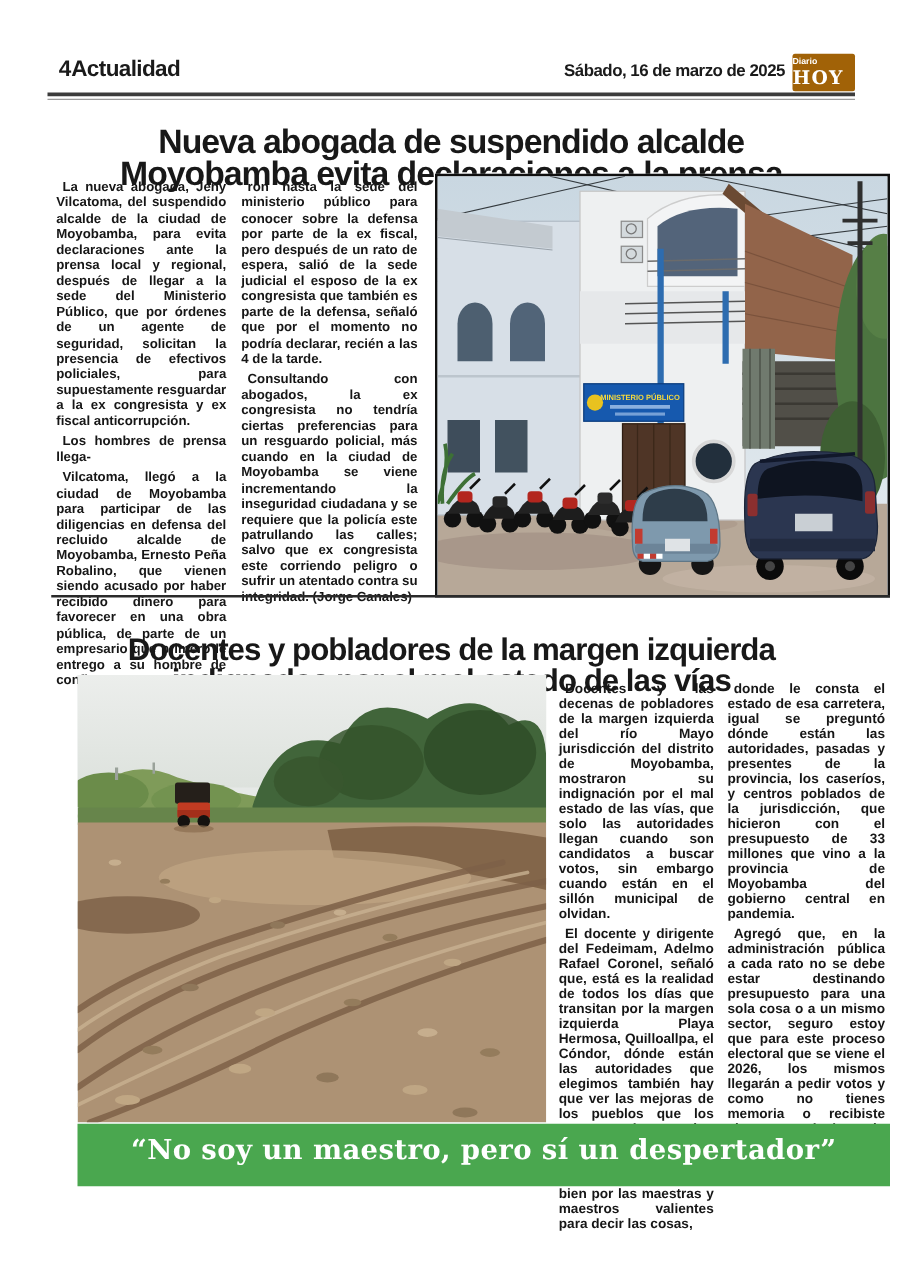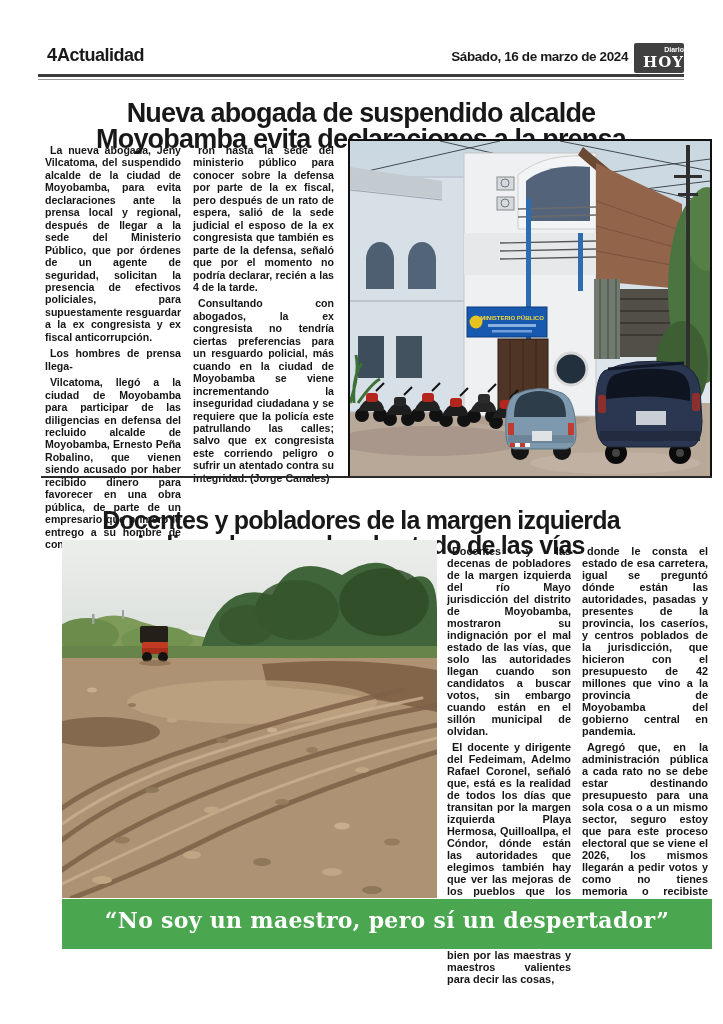--- a/index.html
+++ b/index.html
@@ -3,22 +3,22 @@
 <meta charset="utf-8">
 <style>
   html,body{margin:0;padding:0;background:#ffffff;}
   .page{position:relative;width:723px;height:1024px;background:#ffffff;overflow:hidden;
         font-family:"Liberation Sans",sans-serif;color:#1a1a1a;}
 
   
   .hdr-num{position:absolute;left:47px;top:45px;font-size:18px;font-weight:bold;letter-spacing:-.5px;}
   .hdr-sec{position:absolute;left:57px;top:45px;font-size:18px;font-weight:bold;letter-spacing:-.5px;}
   .hdr-date{position:absolute;right:95px;top:49px;font-size:13.5px;font-weight:bold;letter-spacing:-.4px;}
-  .logo{position:absolute;left:634px;top:43px;width:50px;height:30px;background:#404040;border-radius:2px;
-        display:flex;flex-direction:column;align-items:flex-end;justify-content:center;color:#fff;}
+  .logo{position:absolute;left:634px;top:43px;width:50px;height:30px;background:#a16207;border-radius:2px;
+        display:flex;flex-direction:column;align-items:flex-start;justify-content:center;color:#fff;}
   .logo .t{font-size:7px;font-weight:bold;line-height:8px;}
   .logo .m{font-family:"DejaVu Serif",serif;font-weight:bold;font-size:15px;line-height:16px;letter-spacing:1px;}
   .rule{position:absolute;left:38px;top:74px;width:646px;height:2px;border-top:3px solid #3c3c3c;border-bottom:1px solid #9c9c9c;}
 
   
   .h1{position:absolute;left:61px;top:82px;width:600px;text-align:center;font-size:27px;font-weight:bold;
       line-height:26px;letter-spacing:-.8px;color:#181818;}
   .h2{position:absolute;left:81px;top:487px;width:560px;text-align:center;font-size:25px;font-weight:bold;
       line-height:25px;letter-spacing:-.8px;color:#181818;}
 
@@ -45,21 +45,21 @@
           display:flex;align-items:center;justify-content:center;box-sizing:border-box;padding-bottom:8px;
           font-family:"DejaVu Serif",serif;font-weight:bold;font-size:22px;letter-spacing:.3px;}
 </style>
 </head>
 <body>
 
 <div class="page">
 
   <div class="hdr-num">4</div>
   <div class="hdr-sec">Actualidad</div>
-  <div class="hdr-date">Sábado, 16 de marzo de 2024</div>
+  <div class="hdr-date">Sábado, 16 de marzo de 2025</div>
   <div class="logo">
     <span class="t">Diario</span>
     <span class="m">HOY</span>
   </div>
   <div class="rule"></div>
 
   <h1 class="h1">Nueva abogada de suspendido alcalde Moyobamba evita declaraciones a la prensa</h1>
 
   <div id="a1c1" class="col a1">
     <p>La nueva abogada, Jeny Vilcatoma, del suspendido alcalde de la ciudad de Moyobamba, para evita declaraciones ante la prensa local y regional, después de llegar a la sede del Ministerio Público, que por órdenes de un agente de seguridad, solicitan la presencia de efectivos policiales, para supuestamente resguardar a la ex congresista y ex fiscal anticorrupción.</p>
@@ -316,21 +316,21 @@
       </g>
     </svg>
   </figure>
 
   <div id="a2c1" class="col a2">
     <p>Docentes y las decenas de pobladores de la margen izquierda del río Mayo jurisdicción del distrito de Moyobamba, mostraron su indignación por el mal estado de las vías, que solo las autoridades llegan cuando son candidatos a buscar votos, sin embargo cuando están en el sillón municipal de olvidan.</p>
     <p>El docente y dirigente del Fedeimam, Adelmo Rafael Coronel, señaló que, está es la realidad de todos los días que transitan por la margen izquierda Playa Hermosa, Quilloallpa, el Cóndor, dónde están las autoridades que elegimos también hay que ver las mejoras de los pueblos que los apoyaron hagan algo ya señores autoridades.</p>
     <p>Asimismo dijo que, bien por las maestras y maestros valientes para decir las cosas,</p>
   </div>
   <div id="a2c2" class="col a2">
-    <p>donde le consta el estado de esa carretera, igual se preguntó dónde están las autoridades, pasadas y presentes de la provincia, los caseríos, y centros poblados de la jurisdicción, que hicieron con el presupuesto de 42 millones que vino a la provincia de Moyobamba del gobierno central en pandemia.</p>
+    <p>donde le consta el estado de esa carretera, igual se preguntó dónde están las autoridades, pasadas y presentes de la provincia, los caseríos, y centros poblados de la jurisdicción, que hicieron con el presupuesto de 33 millones que vino a la provincia de Moyobamba del gobierno central en pandemia.</p>
     <p>Agregó que, en la administración pública a cada rato no se debe estar destinando presupuesto para una sola cosa o a un mismo sector, seguro estoy que para este proceso electoral que se viene el 2026, los mismos llegarán a pedir votos y como no tienes memoria o recibiste alguna migaja lo apoyarás de nuevo. (Jorge Canales)</p>
   </div>
 
   <div class="banner">
     <span>“No soy un maestro, pero sí un despertador”</span>
   </div>
 
 </div>
 
 </body></html>

